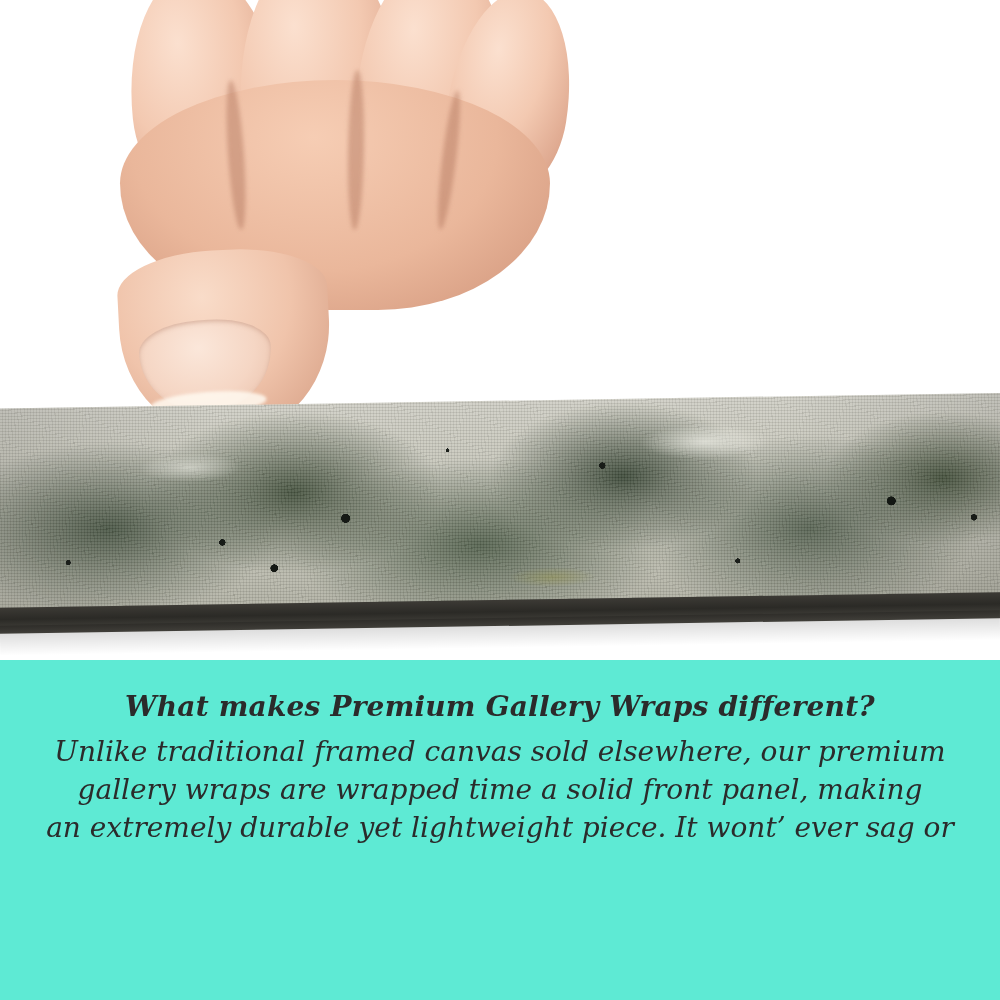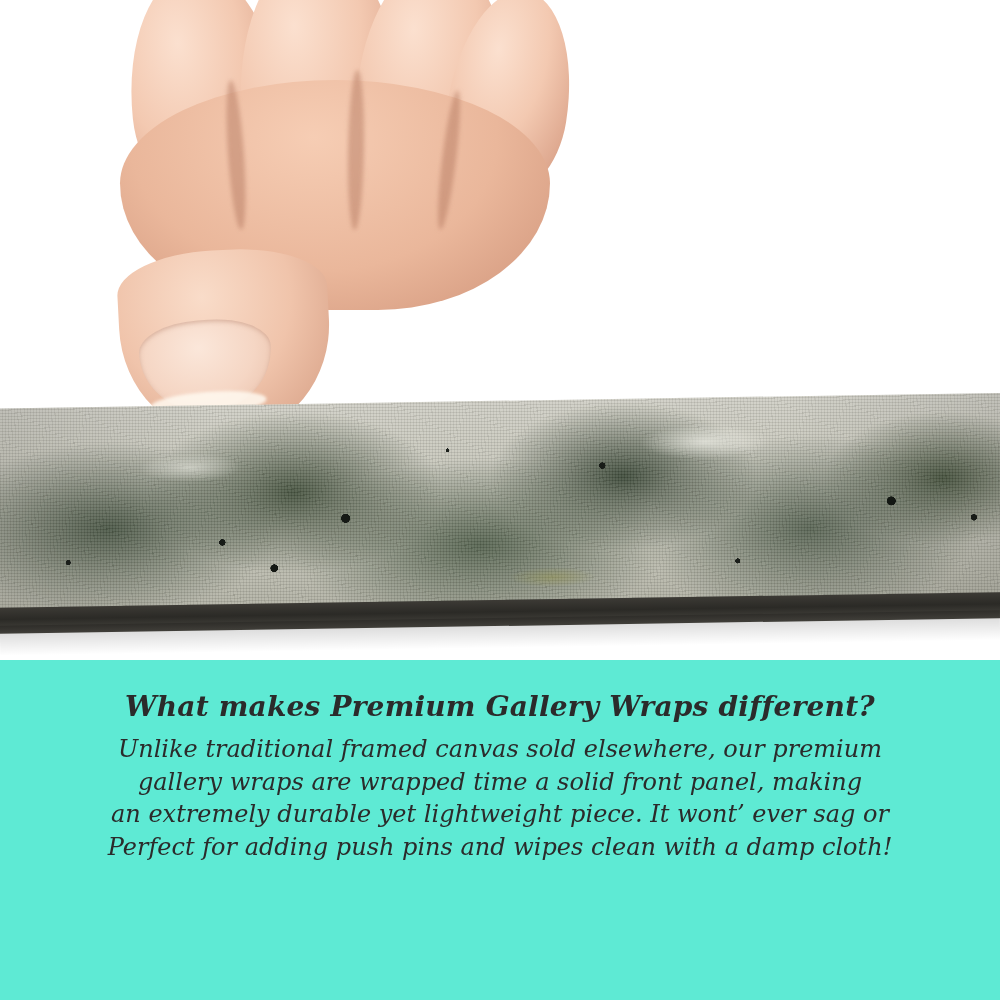--- a/index.html
+++ b/index.html
@@ -175,21 +175,21 @@
     font-style: italic;
   }
   .caption h2 {
     margin: 0 0 10px 0;
     font-size: 28px;
     font-weight: 700;
     letter-spacing: 0.2px;
   }
   .caption p {
     margin: 0;
-    font-size: 24px;
+    font-size: 28px;
     line-height: 1.36;
     font-weight: 400;
   }
   .caption .line { display: block; }
 </style>
 </head>
 <body>
 
 <div class="stage">
 
@@ -215,17 +215,16 @@
     <div class="wrap-edge"></div>
     <div class="wrap-shadow"></div>
   </div>
 
   <div class="caption">
     <h2>What makes Premium Gallery Wraps different?</h2>
     <p>
       <span class="line">Unlike traditional framed canvas sold elsewhere, our premium</span>
       <span class="line">gallery wraps are wrapped time a solid front panel, making</span>
       <span class="line">an extremely durable yet lightweight piece. It wont’ ever sag or</span>
-      <span class="line">Perfect for adding push pins and wipes clean with a damp cloth!</span>
     </p>
   </div>
 
 </div>
 
 </body></html>

